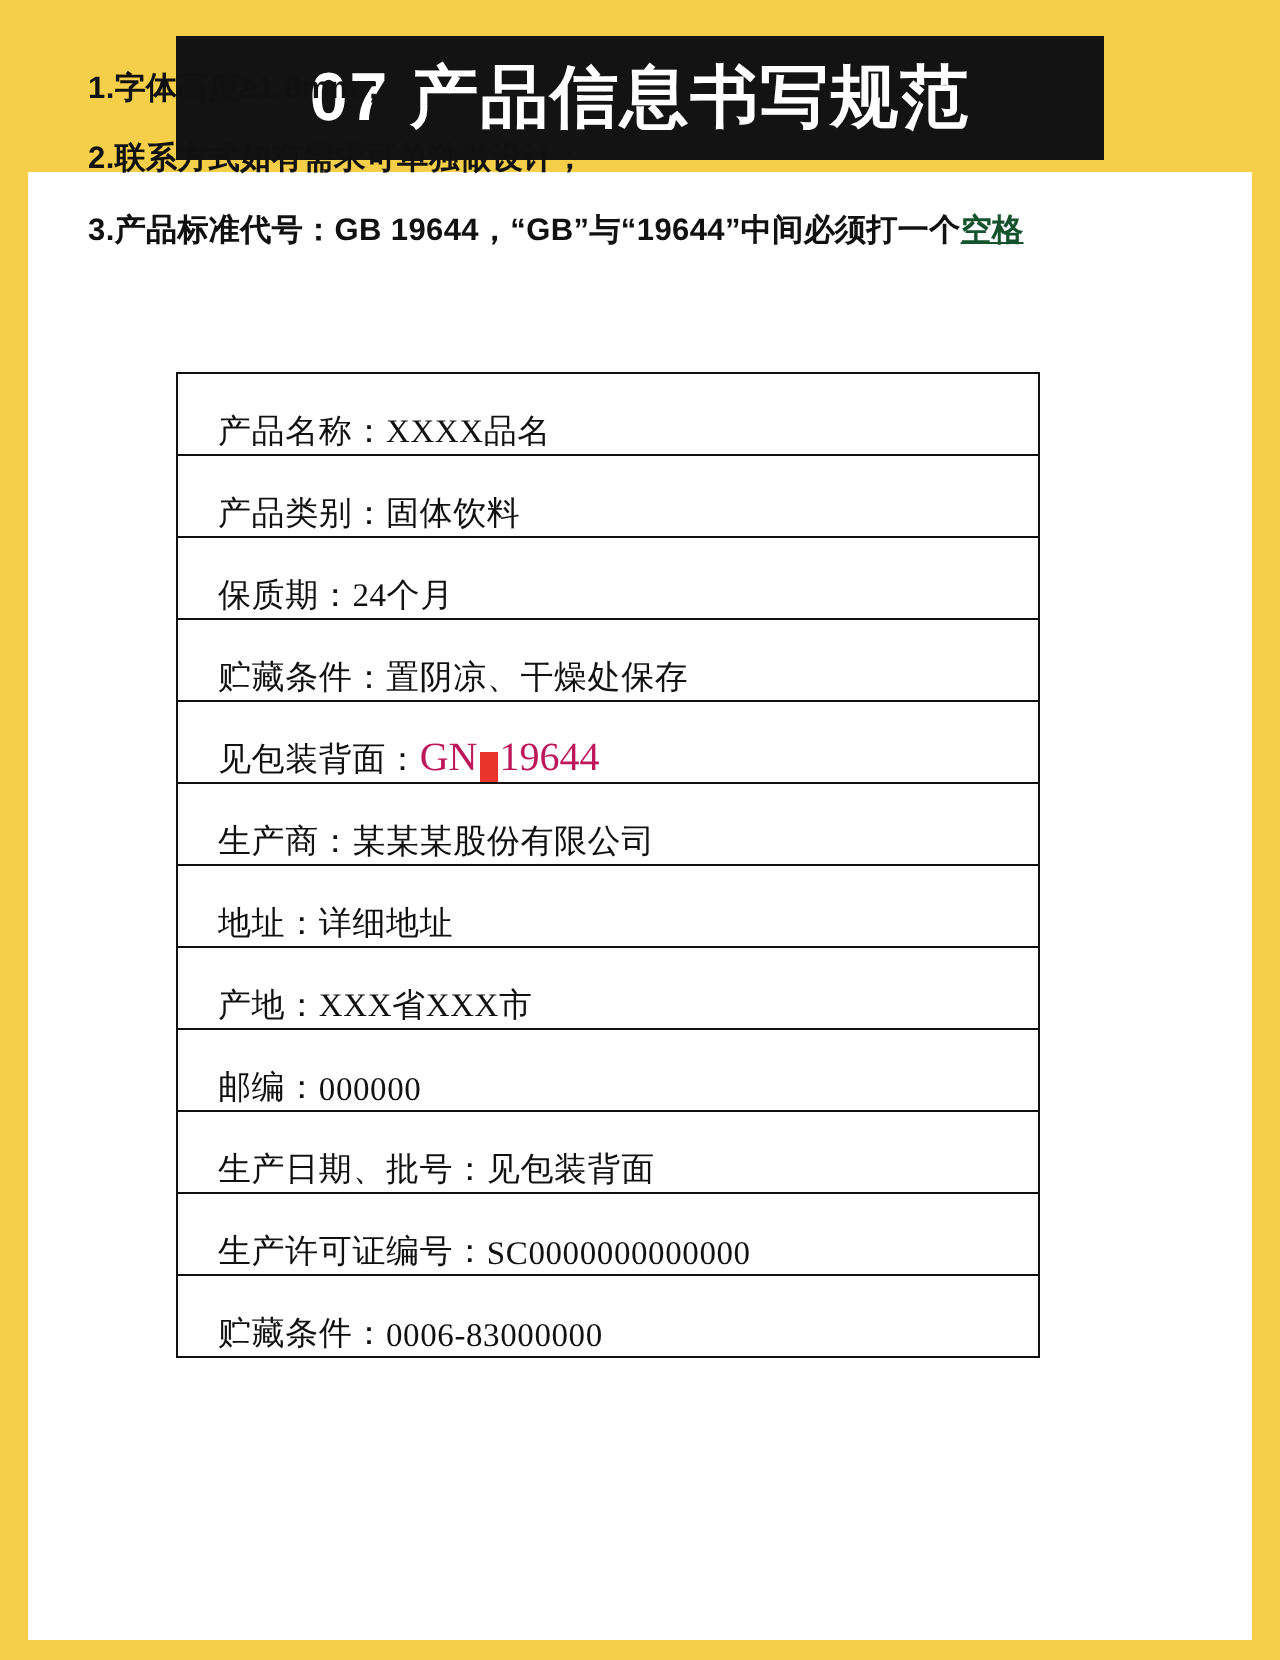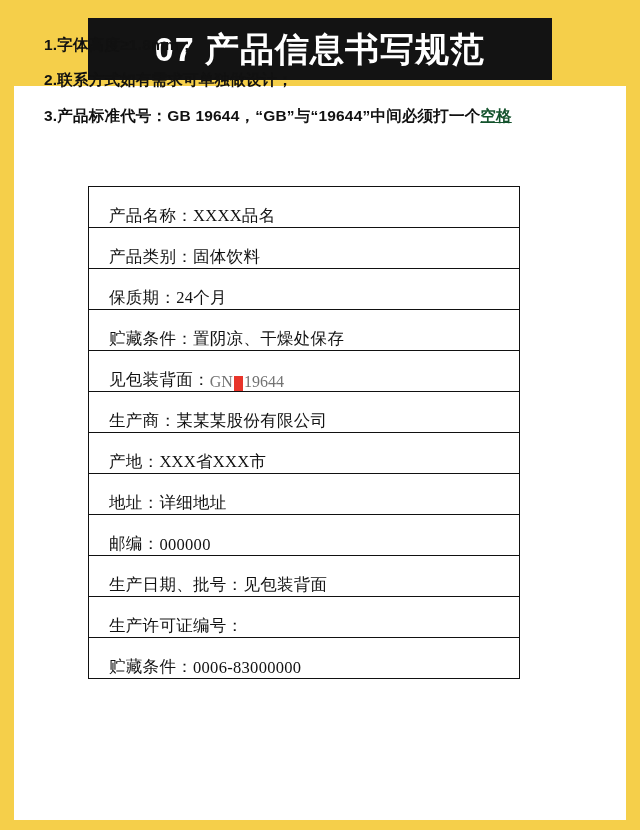--- a/index.html
+++ b/index.html
@@ -93,22 +93,22 @@
   }
   .redmark {
     display: inline-block;
     width: 9px;
     height: 15px;
     background: #e8342a;
     vertical-align: -2px;
     margin: 0 1px;
   }
   .row-std .seg {
-    font-size: 16px;
-    color: #737373;
+    font-size: 20px;
+    color: #be185d;
   }
 </style>
 </head>
 <body>
 
 <div class="page">
 
   <div class="card"></div>
 
   <div class="title-banner">
@@ -155,41 +155,42 @@
         <span class="redmark"></span>
         <span class="seg">19644</span>
     </div>
 
     <div class="row">
       <span class="row-text">生产商：</span>
         <span class="row-text">某某某股份有限公司</span>
     </div>
 
     <div class="row">
-      <span class="row-text">产地：</span>
-        <span class="row-text">XXX省XXX市</span>
+      <span class="row-text">地址：</span>
+        <span class="row-text">详细地址</span>
     </div>
 
     <div class="row">
-      <span class="row-text">地址：</span>
-        <span class="row-text">详细地址</span>
+      <span class="row-text">产地：</span>
+        <span class="row-text">XXX省XXX市</span>
     </div>
 
     <div class="row">
       <span class="row-text">邮编：</span>
         <span class="row-text">000000</span>
     </div>
 
     <div class="row">
       <span class="row-text">生产日期、批号：</span>
         <span class="row-text">见包装背面</span>
     </div>
 
     <div class="row">
       <span class="row-text">生产许可证编号：</span>
+        <span class="row-text">SC0000000000000</span>
     </div>
 
     <div class="row">
       <span class="row-text">贮藏条件：</span>
         <span class="row-text">0006-83000000</span>
     </div>
 
   </div>
 
 </div>

